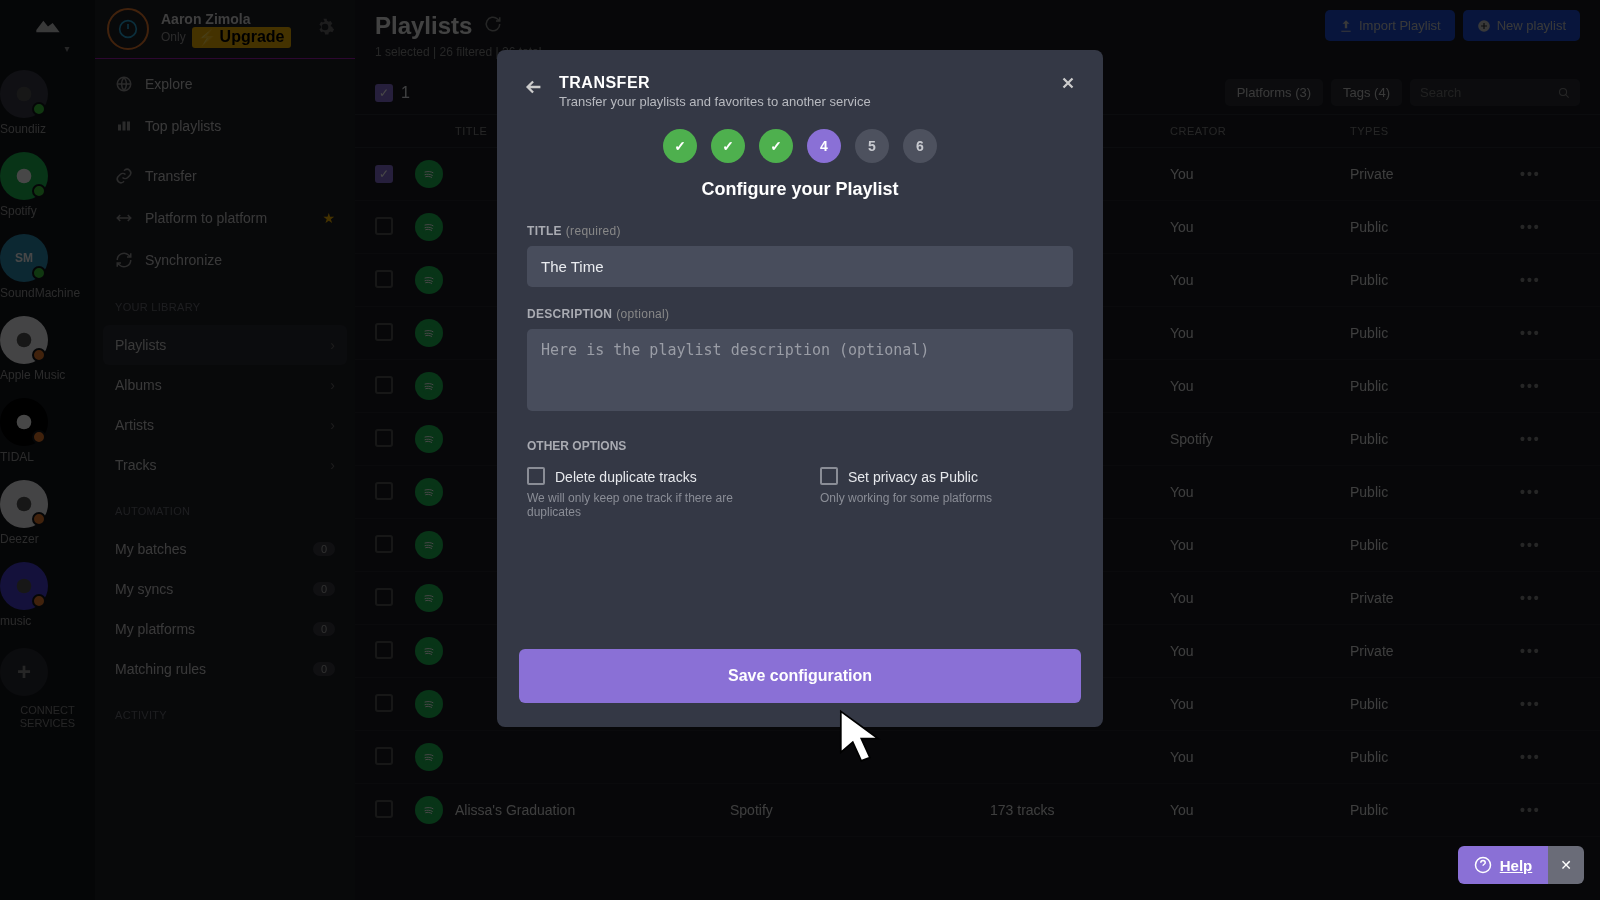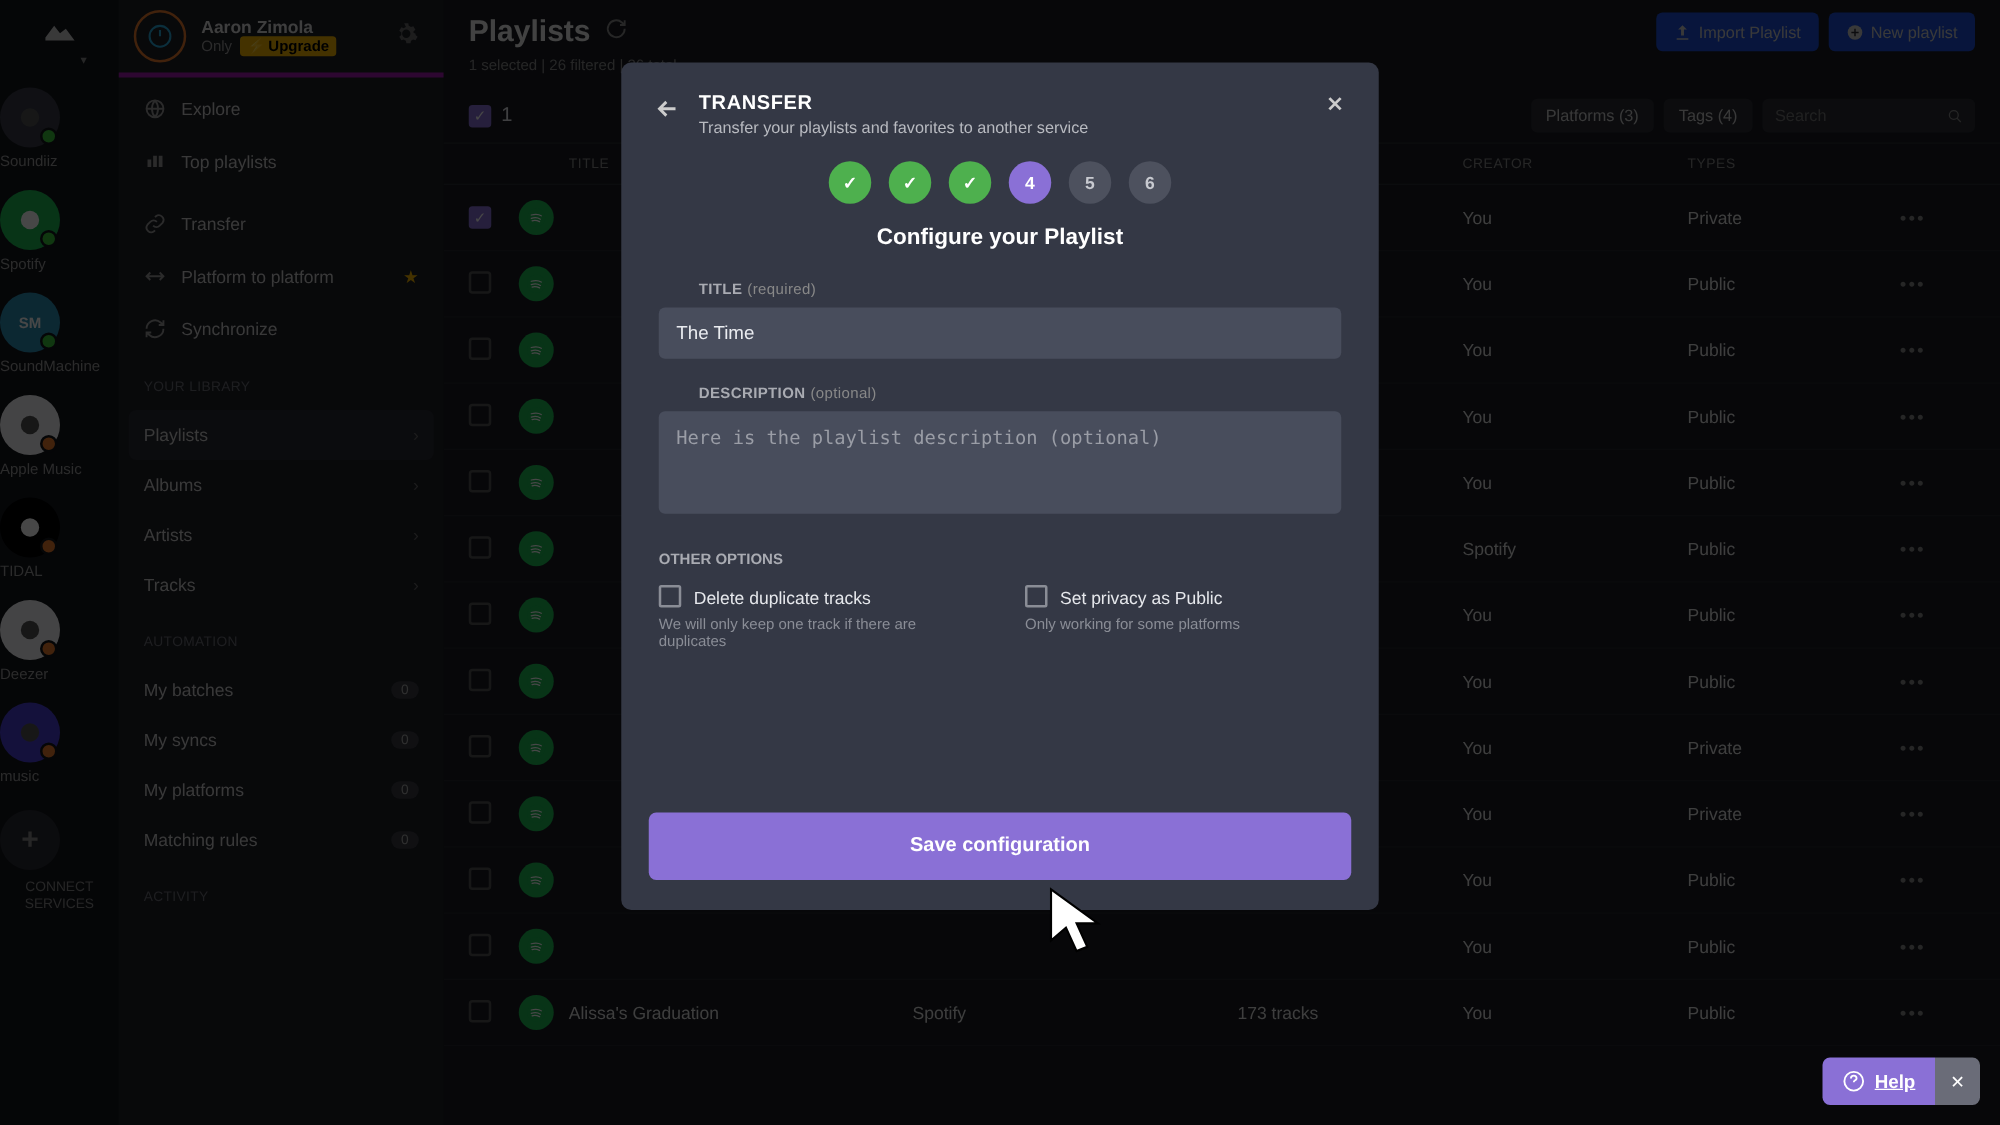--- a/index.html
+++ b/index.html
@@ -13,27 +13,27 @@
     .rail-logo { width: 40px; height: 40px; display:flex;align-items:center;justify-content:center;color:#aaa;position:relative;}
     .rail-item { width: 95px; display:flex; flex-direction:column; align-items:flex-start; gap:4px; padding:8px 0; cursor:pointer; font-size:12px; color:#999;}
     .rail-circle { width:48px;height:48px;border-radius:50%;position:relative;display:flex;align-items:center;justify-content:center;font-weight:bold;font-size:12px;}
     .rail-circle .badge-dot{position:absolute;bottom:2px;right:2px;width:14px;height:14px;border-radius:50%;background:#3cc53c;border:2px solid #14161c;}
     .rail-circle .badge-dot.orange{background:#e87a2d;}
     .rail-add { background:#2a2c33;color:#888;font-size:24px;}
     .connect-label { font-size:11px;text-align:center;color:#888;line-height:1.2;margin-top:4px;}
     
     
     .sidebar { width: 260px; background: #1e2027; display:flex;flex-direction:column; }
-    .sidebar-header { display:flex;align-items:center;gap:12px;padding:8px 12px;border-bottom:4px solid #a21caf;}
+    .sidebar-header { display:flex;align-items:center;gap:12px;padding:8px 12px;border-bottom:1px solid #a21caf;}
     .avatar-ring{width:42px;height:42px;border-radius:50%;border:2px solid #e87a2d;display:flex;align-items:center;justify-content:center;}
     .avatar-ring svg{width:20px;height:20px;}
     .user-info{flex:1;}
     .user-name{font-size:14px;font-weight:600;color:#ddd;}
     .user-sub{font-size:12px;color:#999;display:flex;align-items:center;gap:6px;}
-    .upgrade-badge{background:#f5b500;color:#000;font-size:12px;padding:1px 6px;border-radius:3px;font-weight:bold;display:inline-flex;align-items:flex-start;gap:2px;}
+    .upgrade-badge{background:#f5b500;color:#000;font-size:16px;padding:1px 6px;border-radius:3px;font-weight:bold;display:inline-flex;align-items:flex-start;gap:2px;}
     .gear-btn{color:#888;padding:8px;cursor:pointer;}
     
     .nav-section{padding:4px 0;}
     .nav-label{font-size:11px;color:#6a6c73;padding:16px 20px 8px;letter-spacing:0.3px;}
     .nav-item{display:flex;align-items:center;gap:12px;padding:12px 20px;color:#ccc;cursor:pointer;font-size:14px;position:relative;}
     .nav-item.active{background:#2a2c33;border-radius:6px;margin:0 8px;padding:12px 12px;}
     .nav-item .chev{margin-left:auto;color:#666;}
     .nav-item .count{margin-left:auto;background:#3a3c43;padding:1px 8px;border-radius:10px;font-size:11px;color:#aaa;}
     .nav-item .star{margin-left:auto;color:#f5b500;}
     .nav-icon{width:18px;height:18px;display:flex;align-items:center;justify-content:center;color:#999;}
@@ -86,21 +86,21 @@
     
     .stepper{display:flex;gap:14px;justify-content:center;margin:4px 0 16px;}
     .step{width:34px;height:34px;border-radius:50%;display:flex;align-items:center;justify-content:center;font-size:14px;font-weight:600;}
     .step.done{background:#4eb04e;color:#fff;}
     .step.active{background:#8a70d6;color:#fff;}
     .step.pending{background:#4d515e;color:#c8cad0;}
     
     .modal-heading{text-align:center;font-size:18px;font-weight:700;color:#fff;margin-bottom:24px;}
     
     .modal-body{padding:0 30px;}
-    .field-label{font-size:12px;color:#a9abb2;font-weight:600;letter-spacing:0.3px;margin-bottom:8px;margin-left:32px;}
+    .field-label{font-size:12px;color:#a9abb2;font-weight:600;letter-spacing:0.3px;margin-bottom:8px;}
     .field-label .req{color:#888;font-weight:400;margin-left:4px;}
     .text-input{width:100%;background:#484d5c;border:none;border-radius:5px;padding:12px 14px;color:#eaecf0;font-size:15px;outline:none;margin-bottom:20px;}
     .textarea{width:100%;background:#484d5c;border:none;border-radius:5px;padding:12px 14px;color:#eaecf0;font-size:15px;outline:none;height:82px;resize:none;margin-bottom:24px;}
     .textarea::placeholder,.text-input::placeholder{color:#9a9da6;}
     
     .options-label{font-size:12px;color:#a9abb2;font-weight:600;margin-bottom:14px;}
     .options-row{display:flex;gap:40px;}
     .option{flex:1;}
     .option-head{display:flex;align-items:flex-end;gap:10px;font-size:14px;color:#e6e8ec;font-weight:500;cursor:pointer;}
     .option-check{width:18px;height:18px;border:2px solid #8a8d96;border-radius:2px;flex-shrink:0;}

